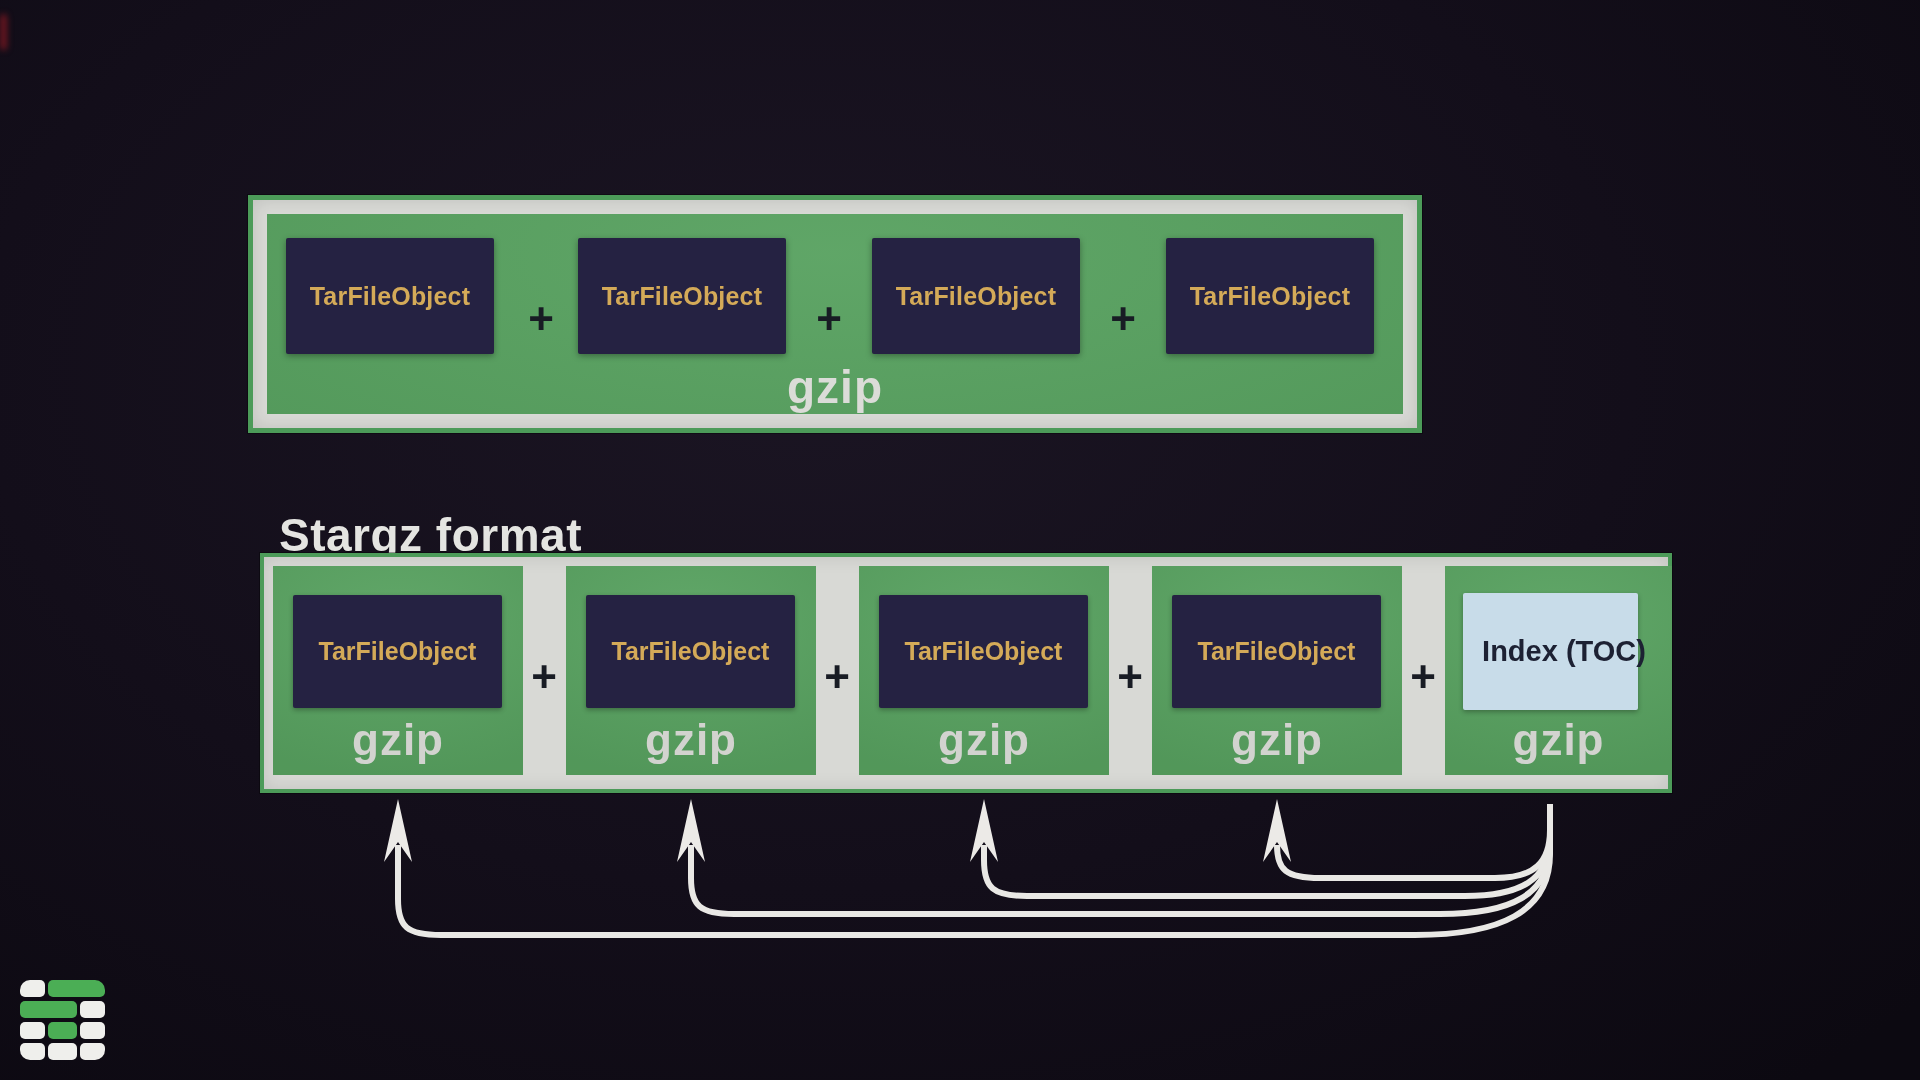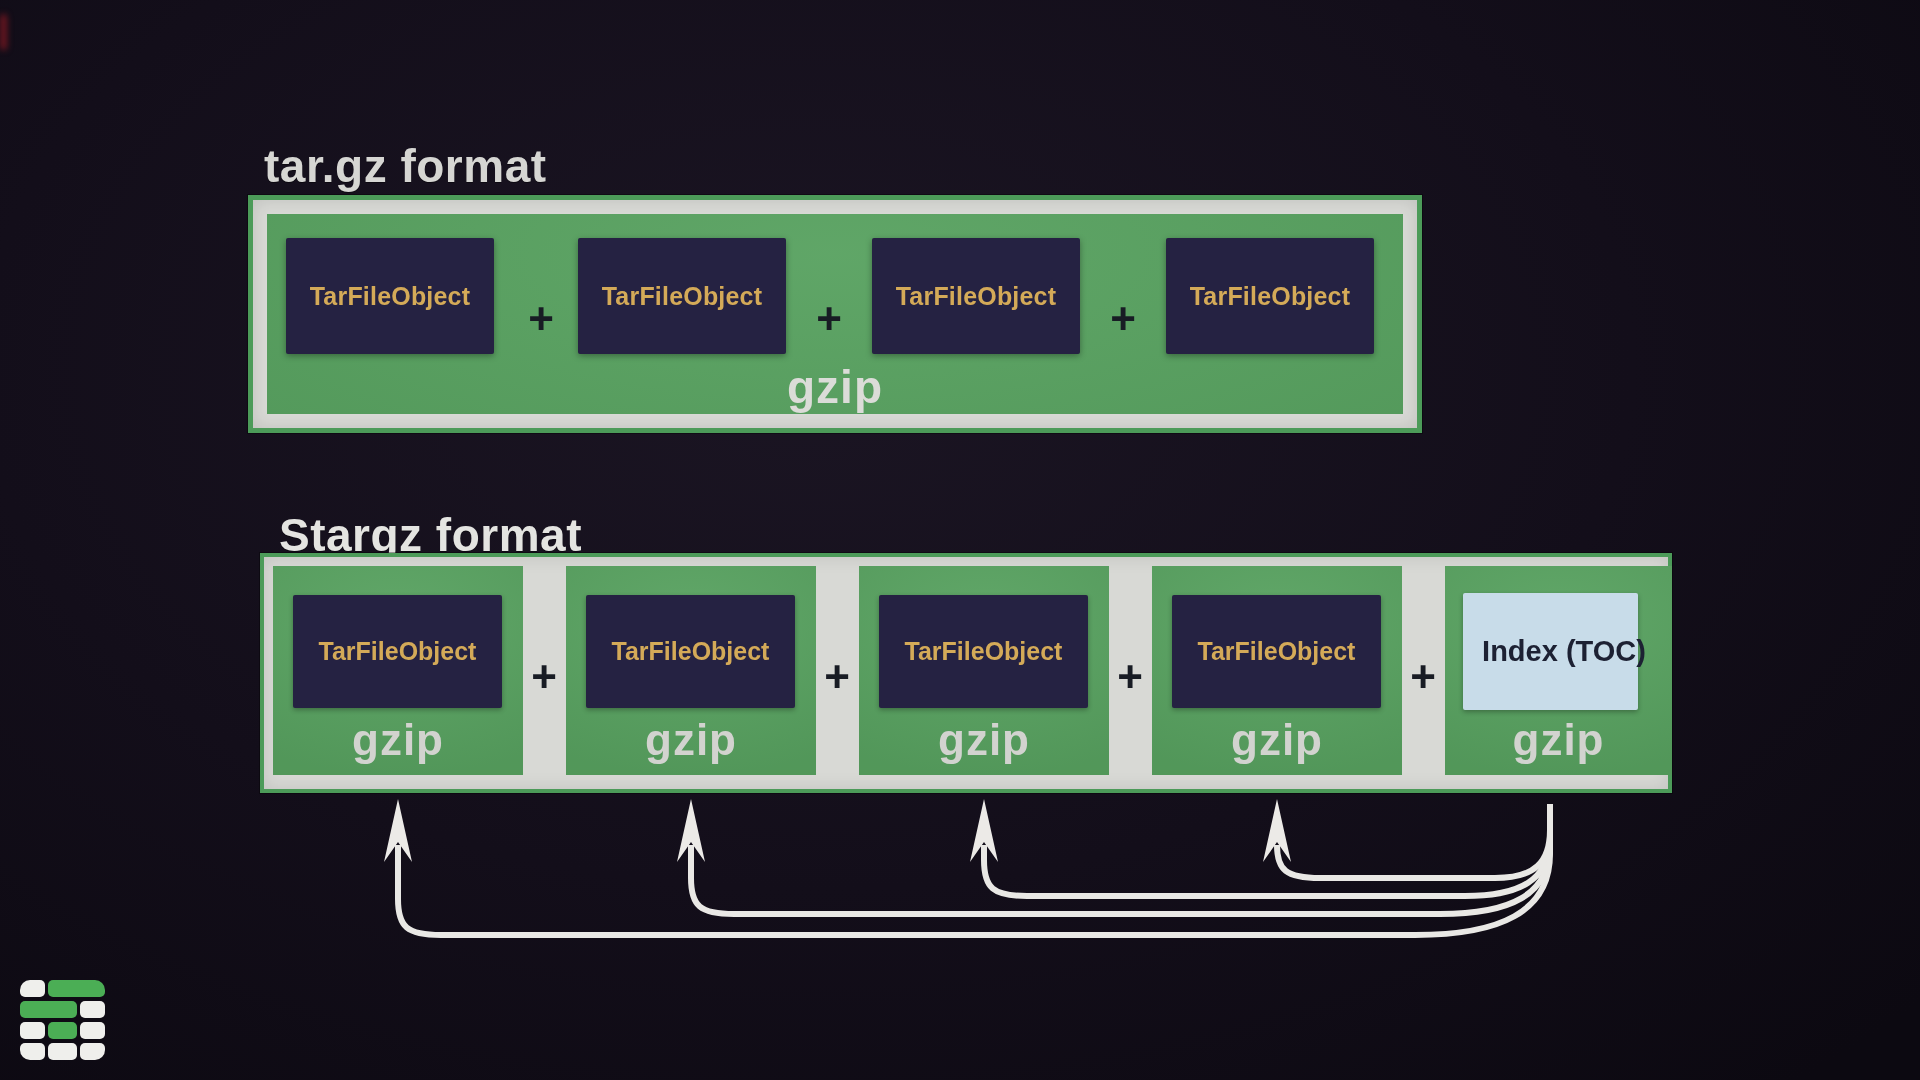--- a/index.html
+++ b/index.html
@@ -96,21 +96,20 @@
   .lg.tr{border-top-right-radius:10px;}
   .lg.bl{border-bottom-left-radius:10px;}
   .lg.br{border-bottom-right-radius:10px;}
 </style>
 </head>
 <body>
 
 <div class="canvas">
   <div class="red-streak"></div>
 
-  <div class="section-title" id="title-a">tar.gz format</div>
 
   <div class="container-a">
     <div class="inner-green"></div>
 
     <div class="tar-box" style="left:33px;top:38px;">
       <span>TarFileObject</span>
     </div>
     <div class="plus" style="left:266px;top:97px;">+</div>
     <div class="tar-box" style="left:325px;top:38px;">
       <span>TarFileObject</span>

